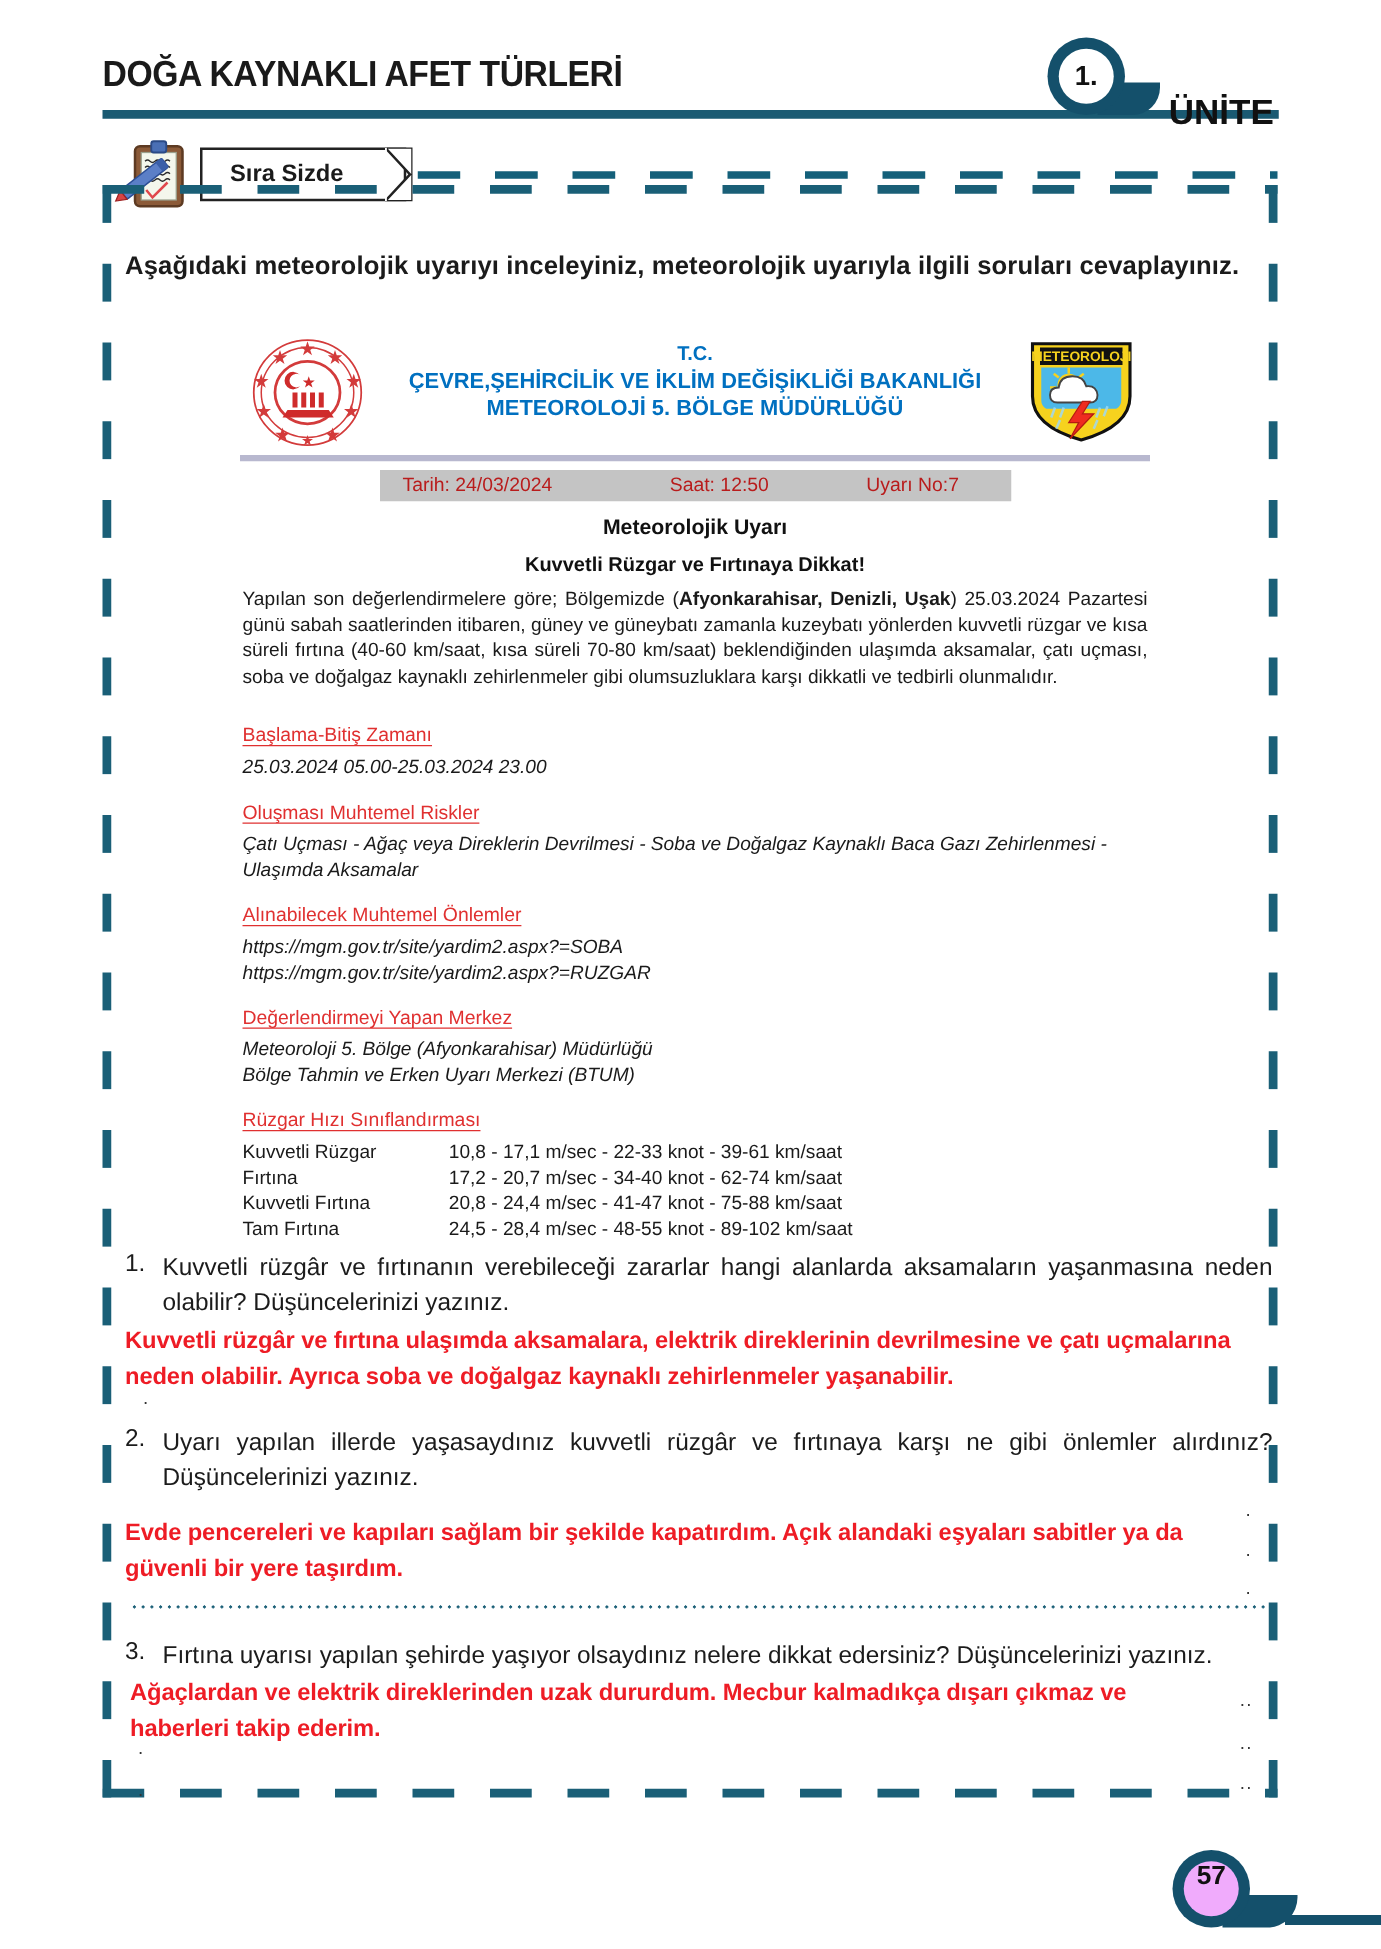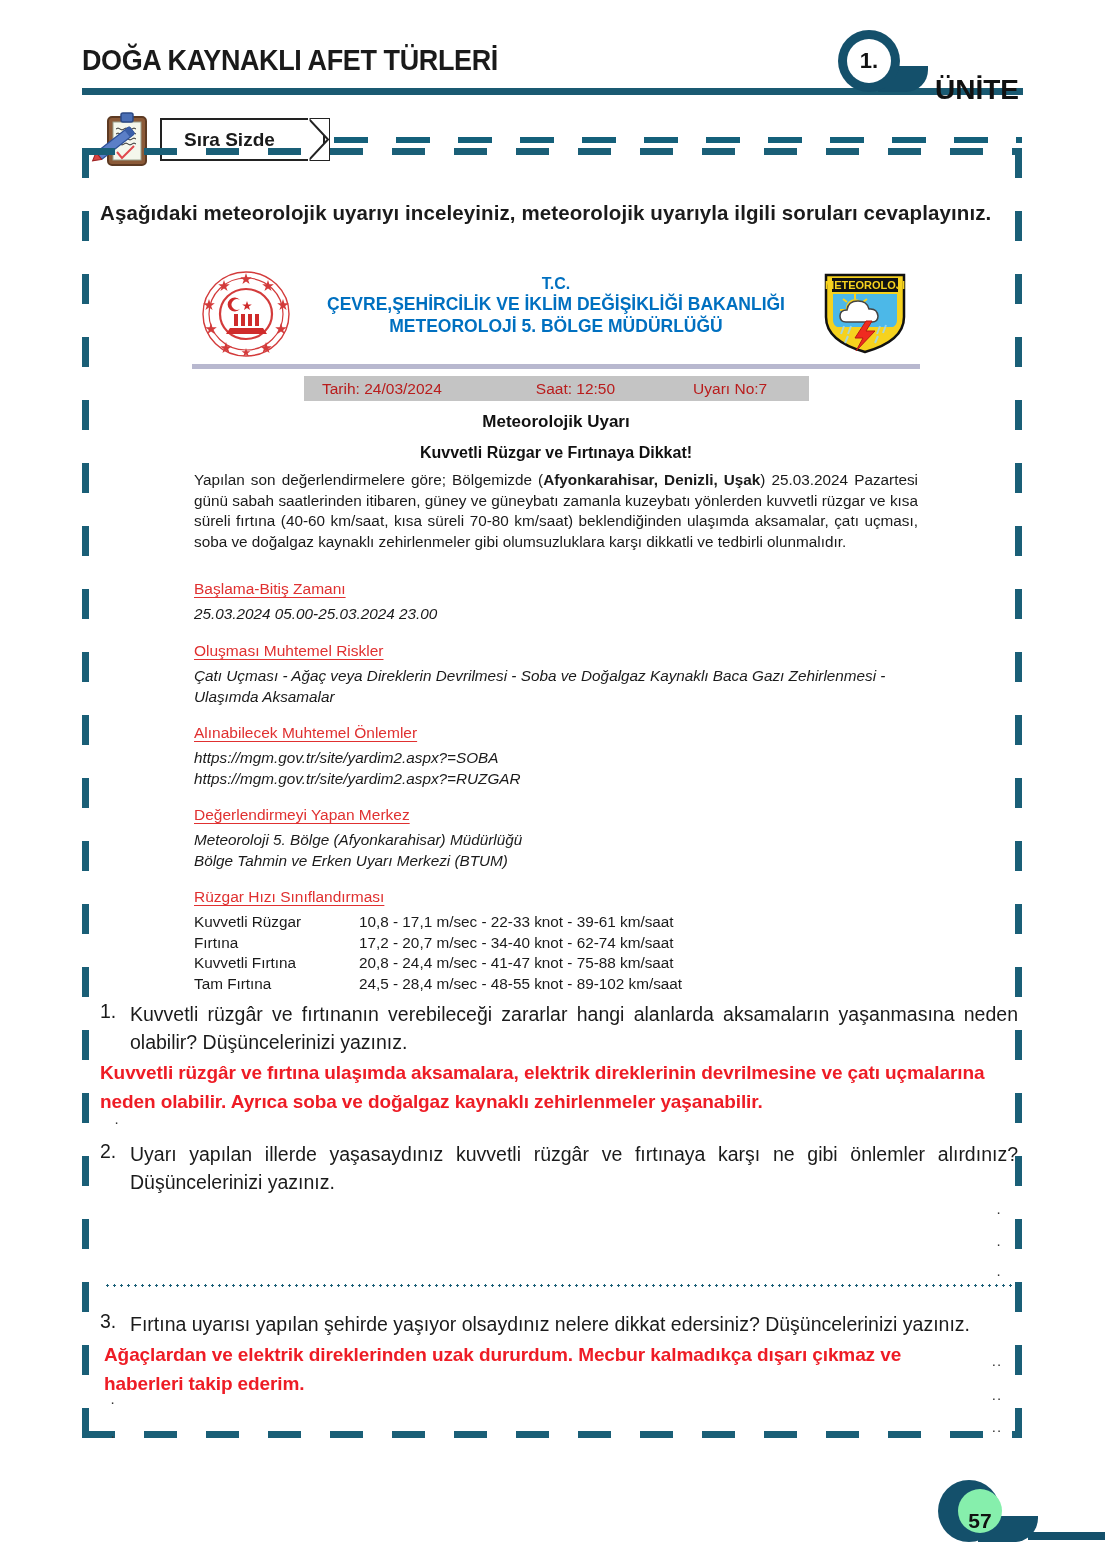--- a/index.html
+++ b/index.html
@@ -179,23 +179,23 @@
     font-size: 15px; color: #333; letter-spacing: 1px;
   }
 
   
   .footer { position: absolute; left: 900px; top: 1468px; width: 205px; height: 90px; }
   .pg-ring {
     position: absolute; left: 38px; top: 12px; width: 62px; height: 62px;
     border-radius: 50%; background: #14506b;
   }
   .pg-inner {
-    position: absolute; left: 20px; top: 9px; width: 44px; height: 44px;
-    border-radius: 50%; background: #86efac;
-    display: flex; align-items: flex-end; justify-content: center;
+    position: absolute; left: 9px; top: 9px; width: 44px; height: 44px;
+    border-radius: 50%; background: #f0abfc;
+    display: flex; align-items: flex-start; justify-content: center;
   }
   .pg-num { font-size: 21px; font-weight: bold; color: #111; }
   .pg-tail {
     position: absolute; left: 78px; top: 48px; width: 60px; height: 26px;
     background: #14506b; border-bottom-right-radius: 24px;
   }
   .pg-bar { position: absolute; left: 128px; top: 64px; width: 80px; height: 8px; background: #14506b; }
 </style>
 </head>
 <body>
@@ -385,20 +385,21 @@
       <span class="q-text">Kuvvetli rüzgâr ve fırtınanın verebileceği zararlar hangi alanlarda aksamaların yaşanmasına neden olabilir? Düşüncelerinizi yazınız.</span>
     </div>
     <div class="ans" style="margin-top:2px; width:908px;">Kuvvetli rüzgâr ve fırtına ulaşımda aksamalara, elektrik direklerinin devrilmesine ve çatı uçmalarına neden olabilir. Ayrıca soba ve doğalgaz kaynaklı zehirlenmeler yaşanabilir.</div>
   </div>
 
   <div class="q" style="left:100px; top:1140px; width:918px;">
     <div class="q-row">
       <span class="q-num">2.</span>
       <span class="q-text">Uyarı yapılan illerde yaşasaydınız kuvvetli rüzgâr ve fırtınaya karşı ne gibi önlemler alırdınız? Düşüncelerinizi yazınız.</span>
     </div>
+    <div class="ans" style="margin-top:16px; width:878px;">Evde pencereleri ve kapıları sağlam bir şekilde kapatırdım. Açık alandaki eşyaları sabitler ya da güvenli bir yere taşırdım.</div>
   </div>
   <div class="dotline" style="left:104px; top:1284px; width:908px;"></div>
   <div class="minidots" style="left:986px; top:1200px;">.</div>
   <div class="minidots" style="left:986px; top:1232px;">.</div>
   <div class="minidots" style="left:986px; top:1262px;">.</div>
   <div class="minidots" style="left:104px; top:1110px;">.</div>
 
   <div class="q" style="left:100px; top:1310px; width:918px;">
     <div class="q-row">
       <span class="q-num">3.</span>

